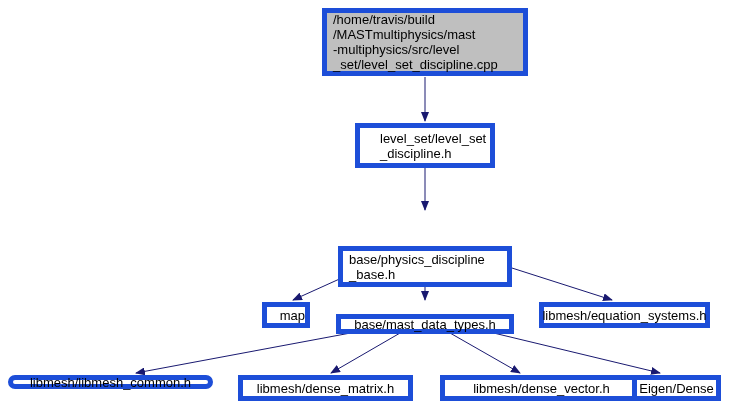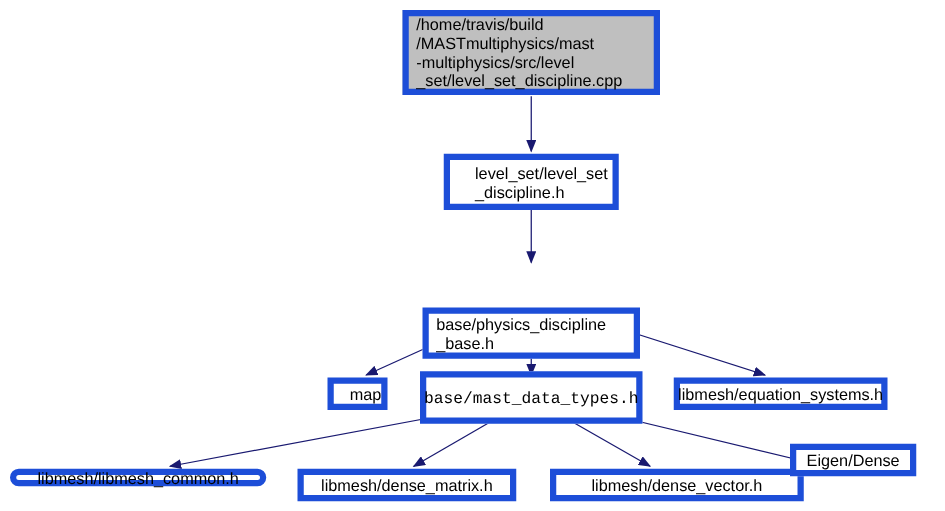--- a/index.html
+++ b/index.html
@@ -83,37 +83,37 @@
 
   <div class="node multiline" style="left:338px; top:212px; width:174px; height:41px;margin-top:34px;">
     <span>base/physics_discipline
 _base.h</span>
   </div>
 
   <div class="node" style="left:262px; top:302px; width:48px; height:26px;justify-content:flex-end;">
     <span>map</span>
   </div>
 
-  <div class="node" style="left:336px; top:297px; width:178px; height:42px;font-family:Liberation Mono, monospace;">
+  <div class="node" style="left:336px; top:314px; width:178px; height:20px;">
     <span>base/mast_data_types.h</span>
   </div>
 
   <div class="node" style="left:539px; top:302px; width:171px; height:26px;">
     <span>libmesh/equation_systems.h</span>
   </div>
 
   <div class="node" style="left:8px; top:375px; width:205px; height:14px;border-radius:11px;">
     <span>libmesh/libmesh_common.h</span>
   </div>
 
   <div class="node" style="left:238px; top:375px; width:175px; height:26px;">
     <span>libmesh/dense_matrix.h</span>
   </div>
 
   <div class="node" style="left:440px; top:375px; width:203px; height:26px;">
     <span>libmesh/dense_vector.h</span>
   </div>
 
-  <div class="node" style="left:632px; top:355px; width:101px; height:26px;">
+  <div class="node" style="left:632px; top:375px; width:89px; height:26px;">
     <span>Eigen/Dense</span>
   </div>
 
 </div>
 
 </body></html>

